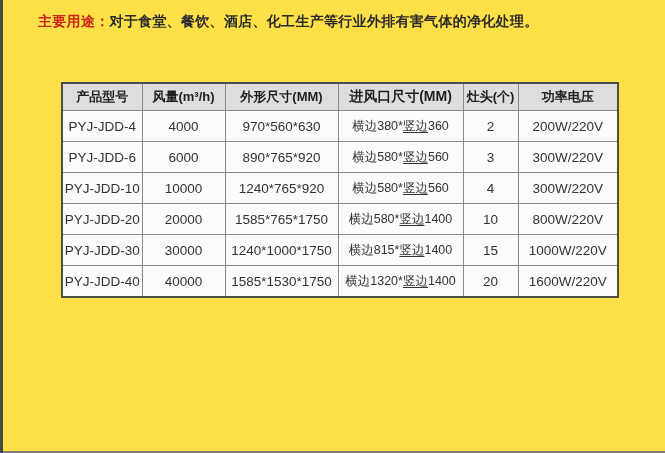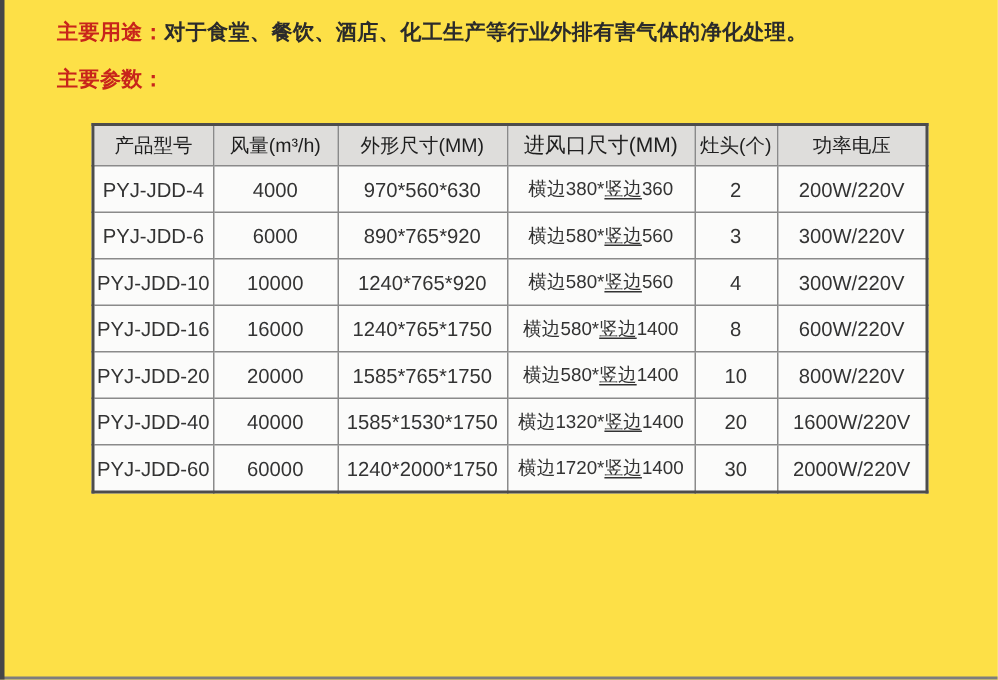--- a/index.html
+++ b/index.html
@@ -35,39 +35,38 @@
   }
   .spec th, .spec td {
     border: 1px solid #8a8a8a;
     text-align: center; vertical-align: middle;
     overflow: hidden; white-space: nowrap;
     padding: 0;
   }
   .spec th {
     background: #dedddb;
     height: 26px;
-    font-size: 13px; font-weight: normal; color: #1e1e1e;
+    font-size: 13px; font-weight: bold; color: #1e1e1e;
   }
   .spec th.inlet-h { font-size: 14px; }
   .spec td {
     background: #fbfbfa;
     height: 30px;
     font-size: 13.5px; color: #333333;
   }
   .spec td.inlet { font-size: 12.5px; }
   .u { text-decoration: underline; text-underline-offset: 2px; }
 </style>
 </head>
 <body>
 
 <div class="page">
 
   <div class="intro-line"><span class="red-label">主要用途：</span><span>对于食堂、餐饮、酒店、化工生产等行业外排有害气体的净化处理。</span></div>
 
-  <div class="params-line">主要参数：</div>
 
   <table class="spec">
     <colgroup>
       <col style="width:80px">
         <col style="width:83px">
         <col style="width:113px">
       <col style="width:125px">
         <col style="width:55px">
         <col style="width:100px">
     </colgroup>
@@ -100,47 +99,39 @@
       </tr>
       <tr>
         <td>PYJ-JDD-10</td>
         <td>10000</td>
         <td>1240*765*920</td>
         <td class="inlet"><span>横边580*</span><span class="u">竖边</span><span>560</span></td>
         <td>4</td>
         <td>300W/220V</td>
       </tr>
       <tr>
-        <td>PYJ-JDD-16</td>
-        <td>16000</td>
-        <td>1240*765*1750</td>
-        <td class="inlet"><span>横边580*</span><span class="u">竖边</span><span>1400</span></td>
-        <td>8</td>
-        <td>600W/220V</td>
-      </tr>
-      <tr>
         <td>PYJ-JDD-20</td>
         <td>20000</td>
         <td>1585*765*1750</td>
         <td class="inlet"><span>横边580*</span><span class="u">竖边</span><span>1400</span></td>
         <td>10</td>
         <td>800W/220V</td>
+      </tr>
+      <tr>
+        <td>PYJ-JDD-30</td>
+        <td>30000</td>
+        <td>1240*1000*1750</td>
+        <td class="inlet"><span>横边815*</span><span class="u">竖边</span><span>1400</span></td>
+        <td>15</td>
+        <td>1000W/220V</td>
       </tr>
       <tr>
         <td>PYJ-JDD-40</td>
         <td>40000</td>
         <td>1585*1530*1750</td>
         <td class="inlet"><span>横边1320*</span><span class="u">竖边</span><span>1400</span></td>
         <td>20</td>
         <td>1600W/220V</td>
       </tr>
-      <tr>
-        <td>PYJ-JDD-60</td>
-        <td>60000</td>
-        <td>1240*2000*1750</td>
-        <td class="inlet"><span>横边1720*</span><span class="u">竖边</span><span>1400</span></td>
-        <td>30</td>
-        <td>2000W/220V</td>
-      </tr>
     </tbody>
   </table>
 
 </div>
 
 </body></html>

